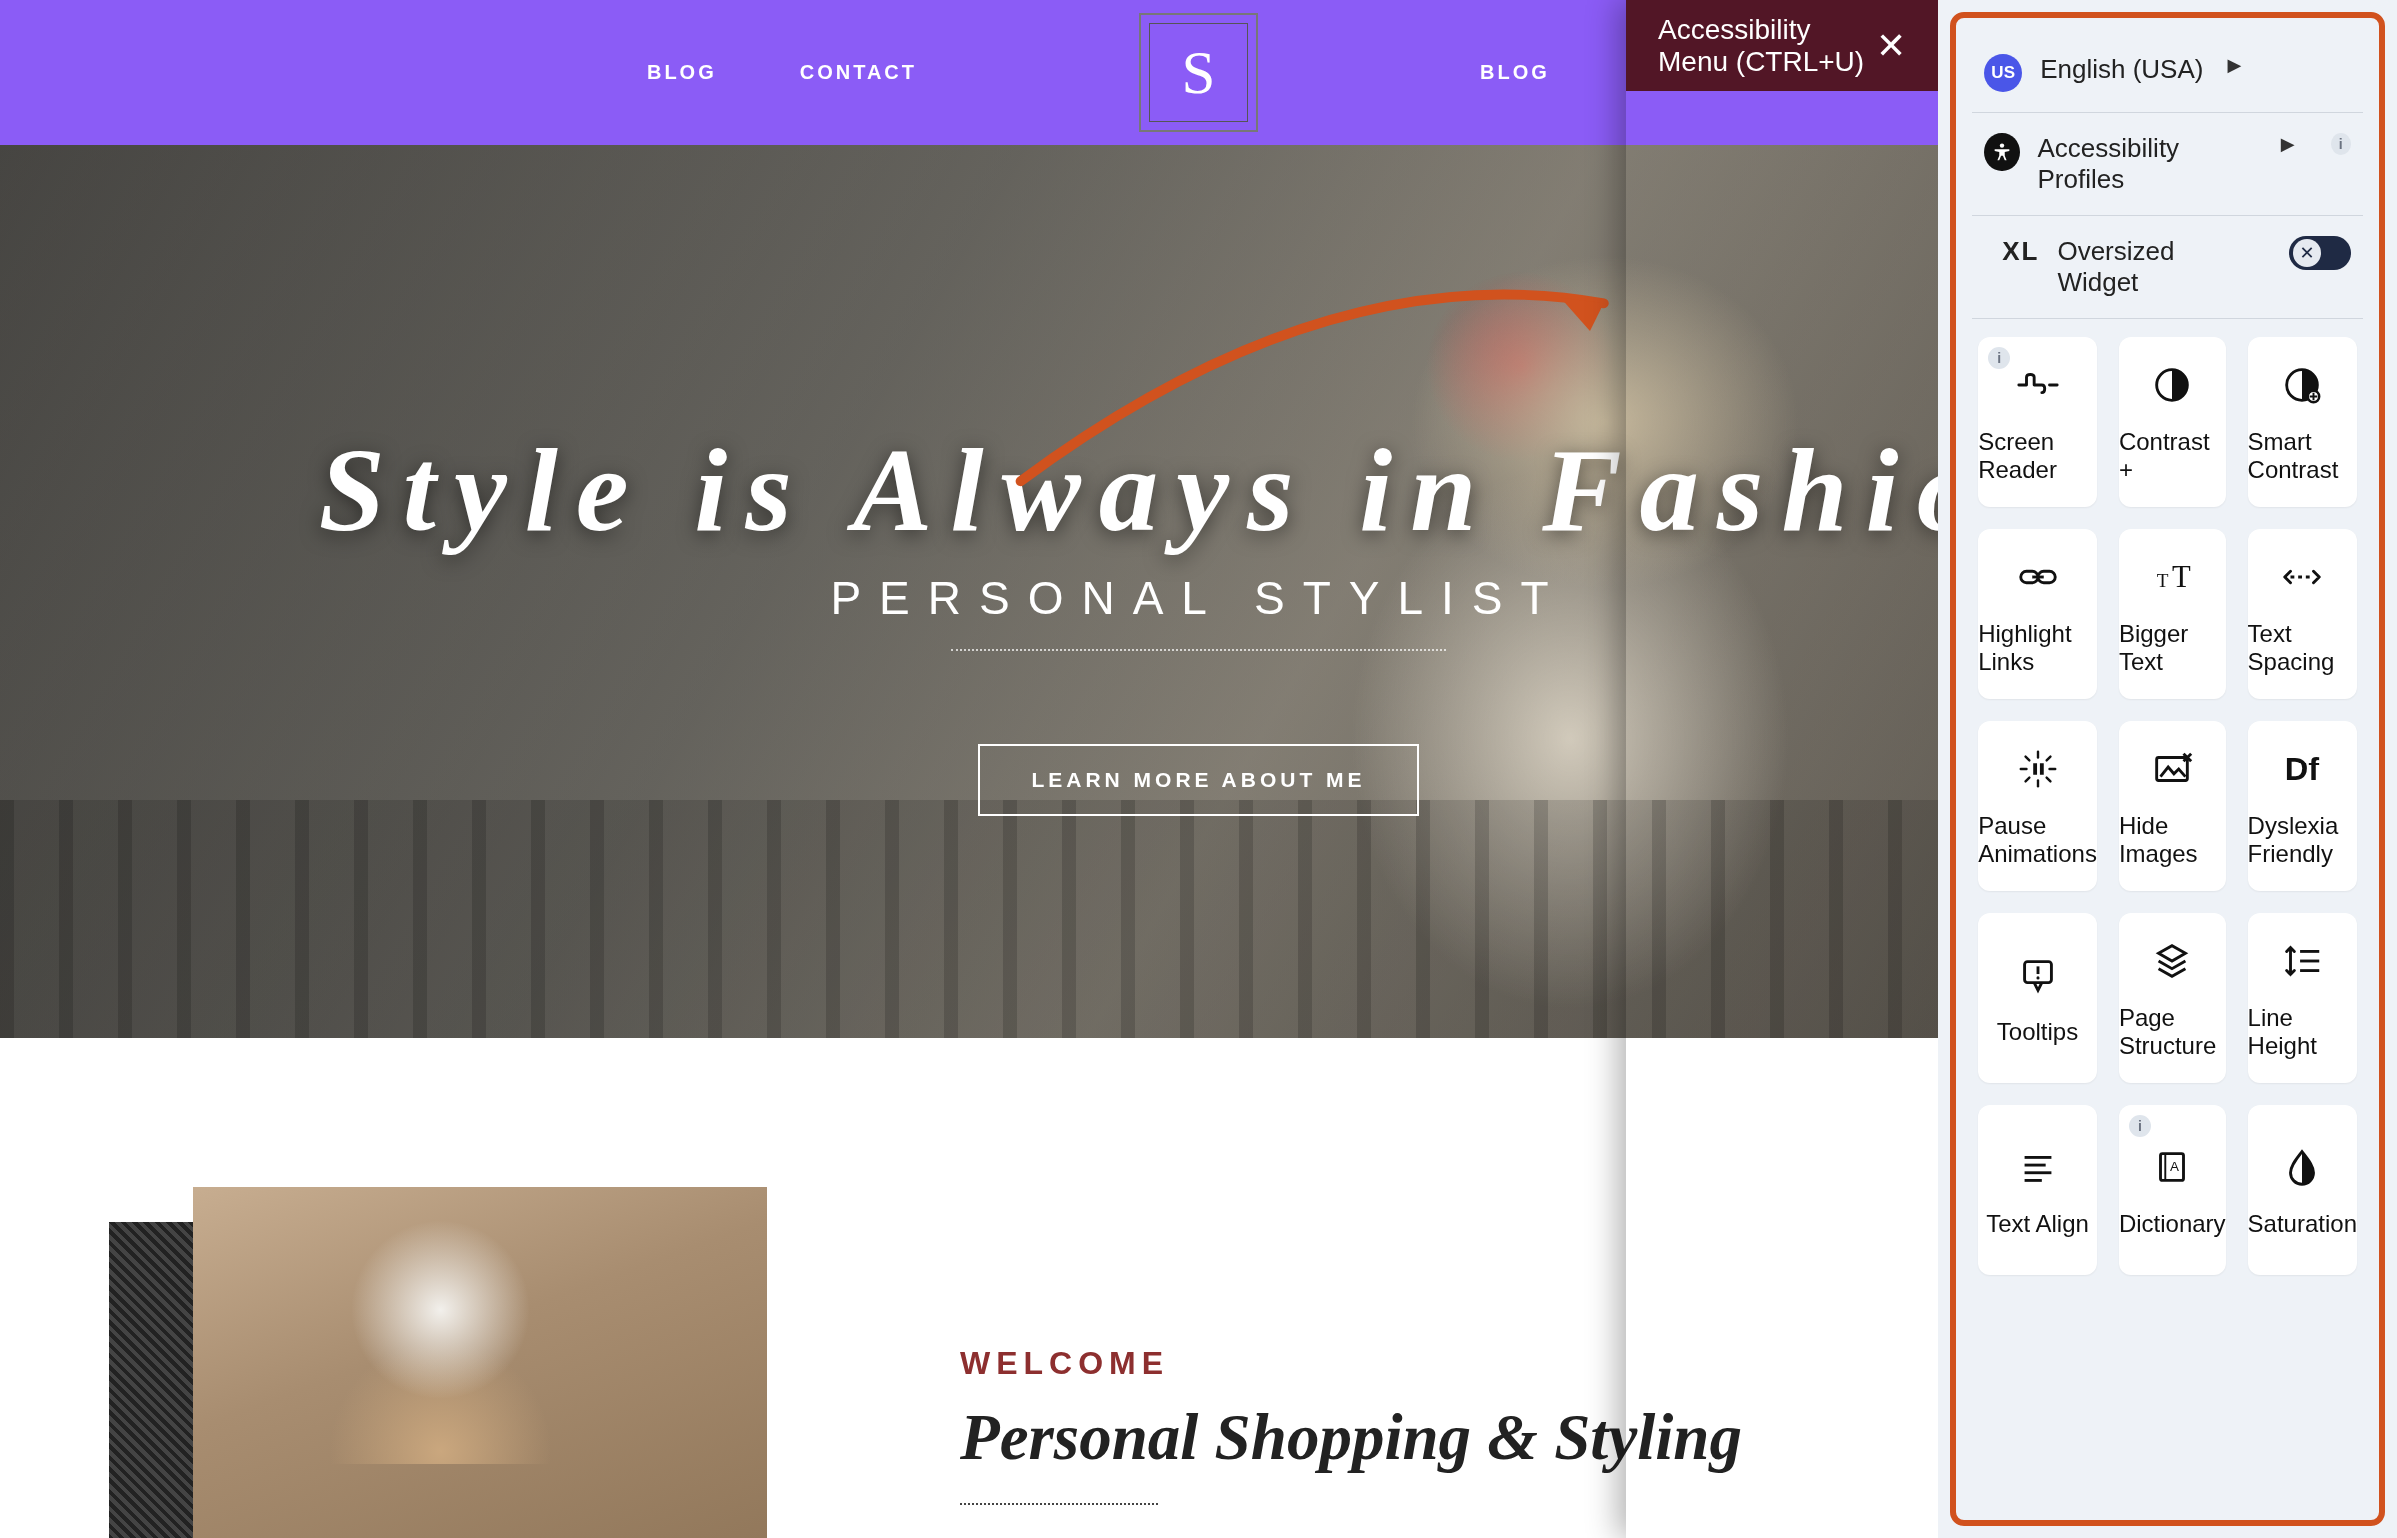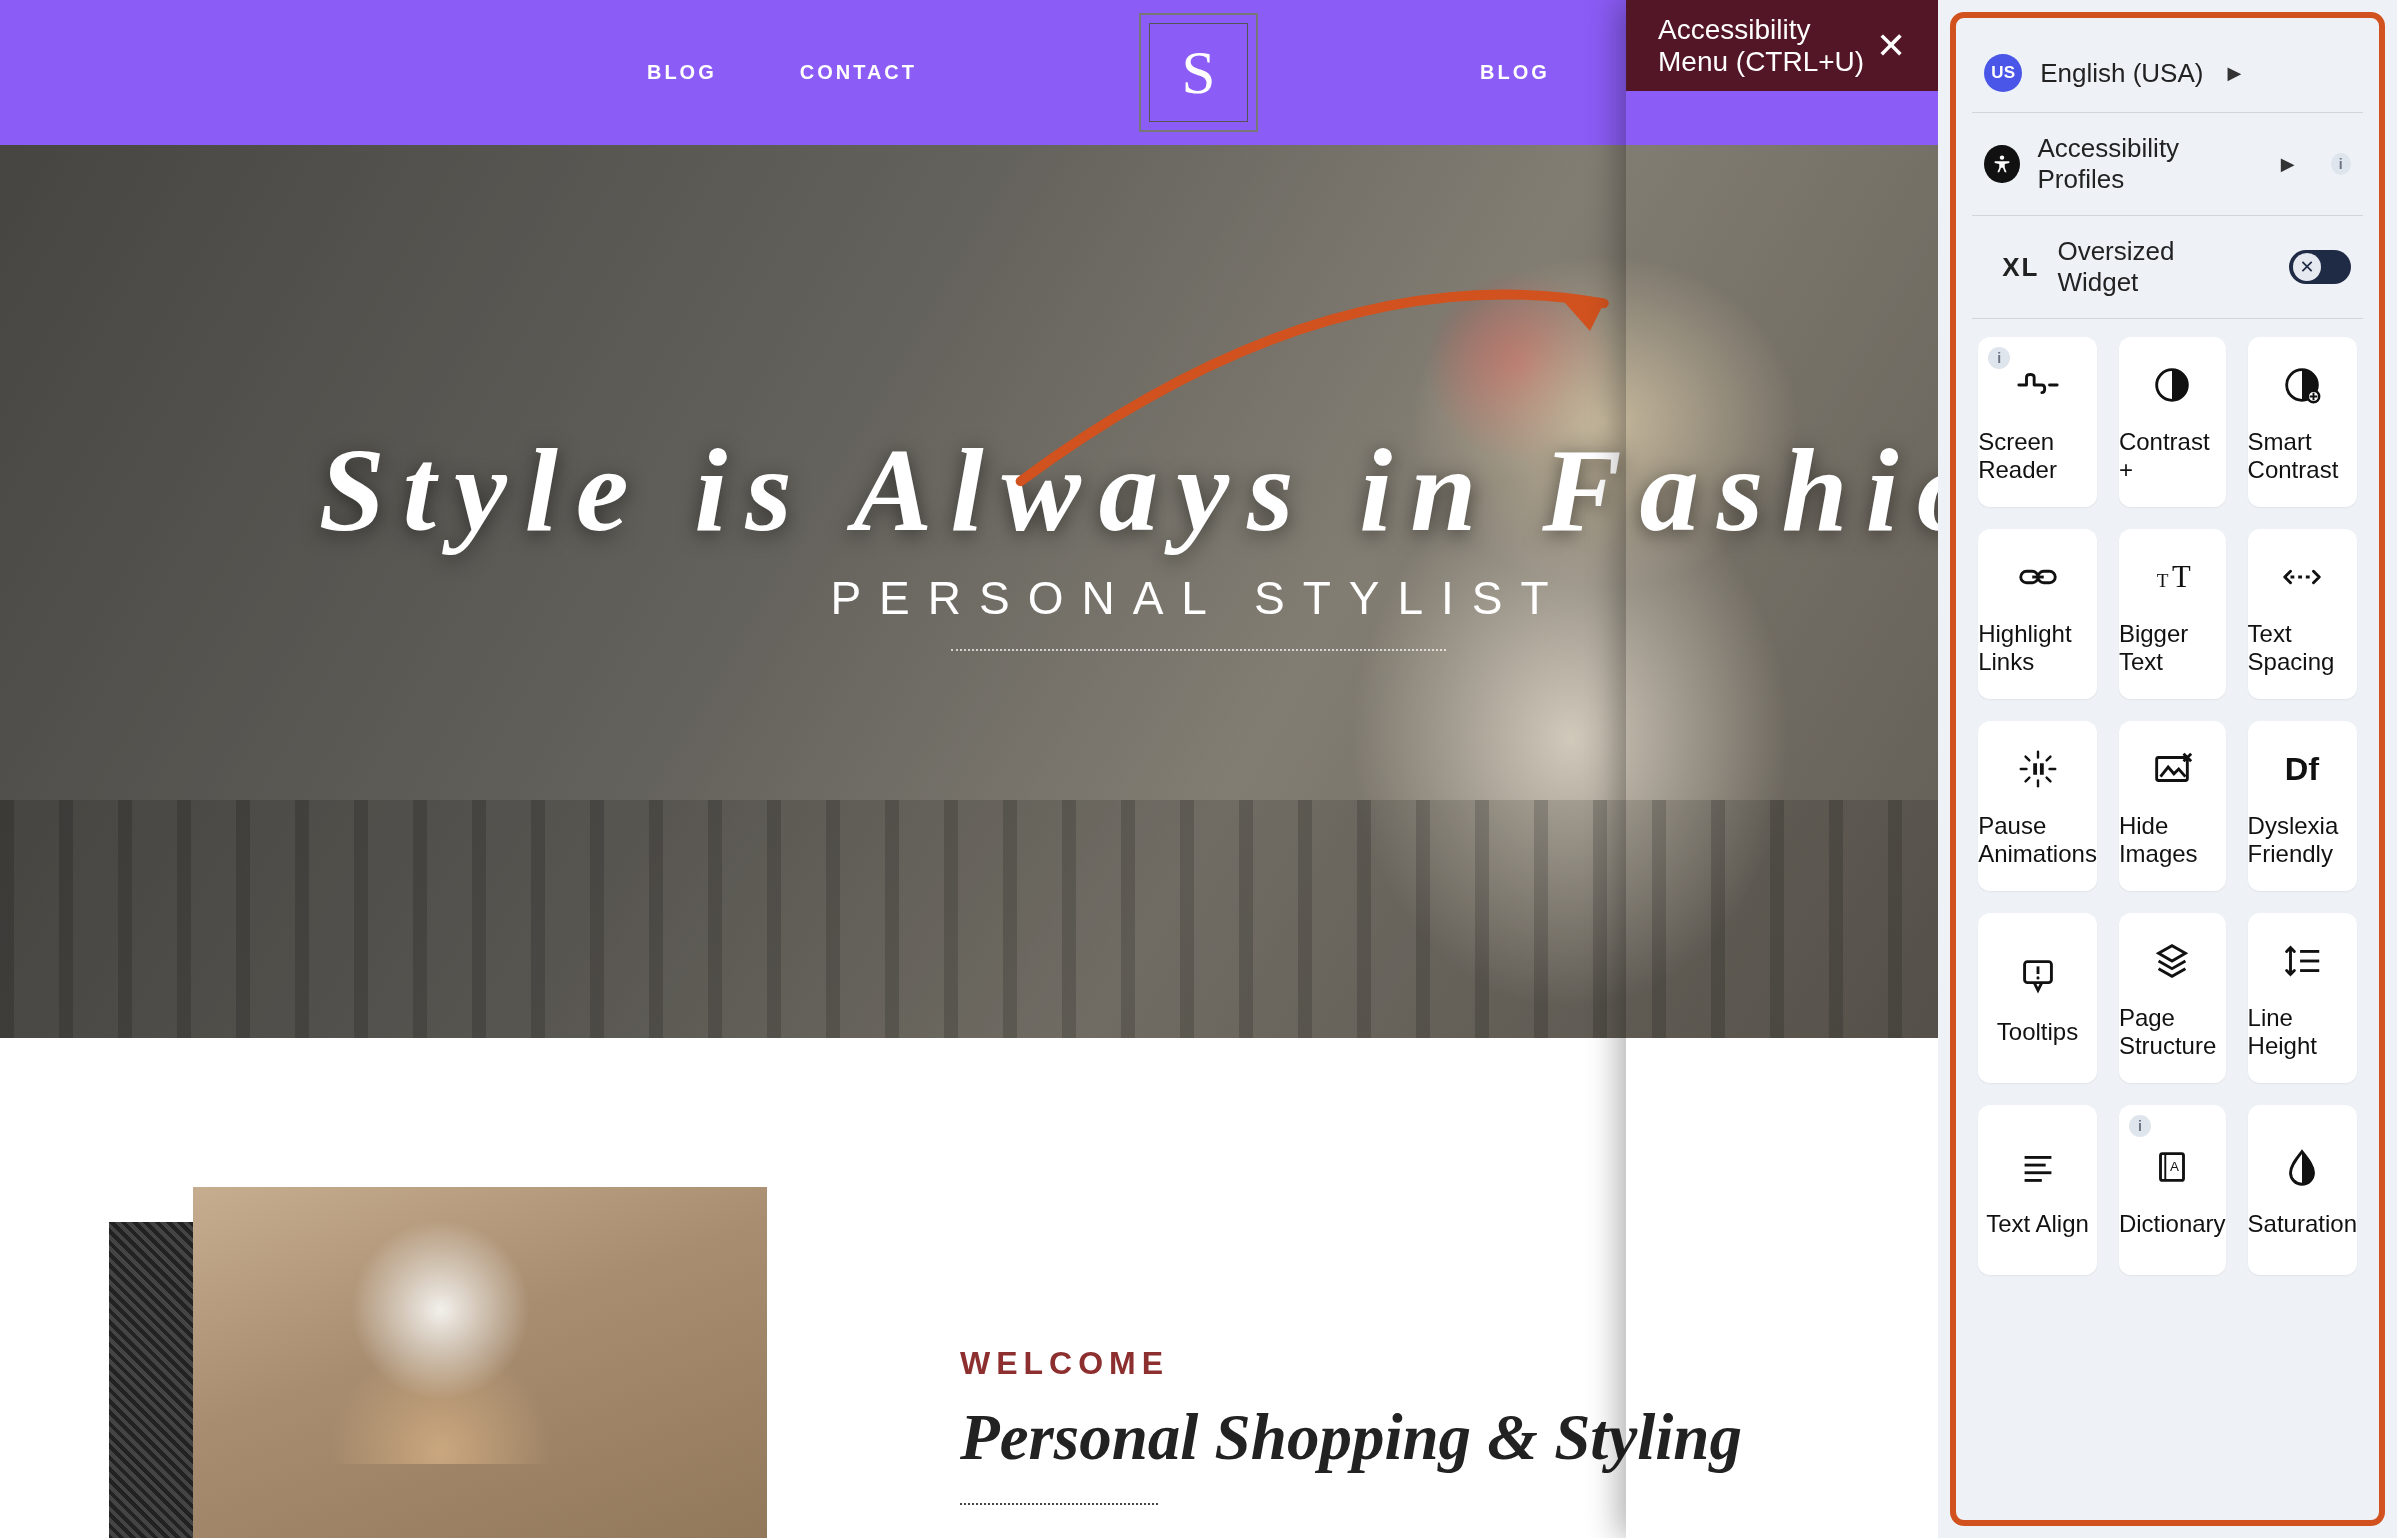--- a/index.html
+++ b/index.html
@@ -114,21 +114,21 @@
   .a11y-body {
     flex: 1; background: #eef2f7; padding: 12px;
     display: flex; flex-direction: column;
   }
   .a11y-inner {
     flex: 1; border: 6px solid #d1521e; border-radius: 14px;
     padding: 16px 16px; background: #eef2f7;
     display: flex; flex-direction: column;
   }
   .a11y-row {
-    display: flex; align-items: center; padding: 20px 12px; gap: 18px;
+    display: flex; padding: 20px 12px; gap: 18px;
     border-bottom: 1px solid #d0d6de; font-size: 26px; color: #222;
   }
   .a11y-row:last-of-type { border-bottom: none; }
   .lang-badge {
     width: 38px; height: 38px; border-radius: 50%; background: #4a56e8;
     color: #fff; font-size: 17px; font-weight: 700;
     display: flex; align-items: center; justify-content: center;
   }
   .a11y-row .chev { margin-left: 6px; font-size: 18px; color: #333; }
   .a11y-row .spacer { flex: 1; }
@@ -183,20 +183,21 @@
     <div class="nav-group">
       <a class="nav-link">BLOG</a>
       <a class="nav-link">CONTACT</a>
     </div>
   </nav>
 
   <header class="hero">
     <div class="hero-title">Style is Always in Fashion</div>
     <div class="hero-sub">PERSONAL STYLIST</div>
     <div class="hero-divider"></div>
+    <button class="hero-btn">LEARN MORE ABOUT ME</button>
 
     <svg class="arrow" viewBox="0 0 640 260">
       <path d="M10 240 Q 320 10 600 60" stroke="#d1521e" stroke-width="10" fill="none" stroke-linecap="round"></path>
       <path d="M600 60 l-44 -6 l30 34 z" fill="#d1521e"></path>
     </svg>
   </header>
 
   <section class="welcome">
     <div class="wimg-wrap">
       <div class="wimg-back"></div>

